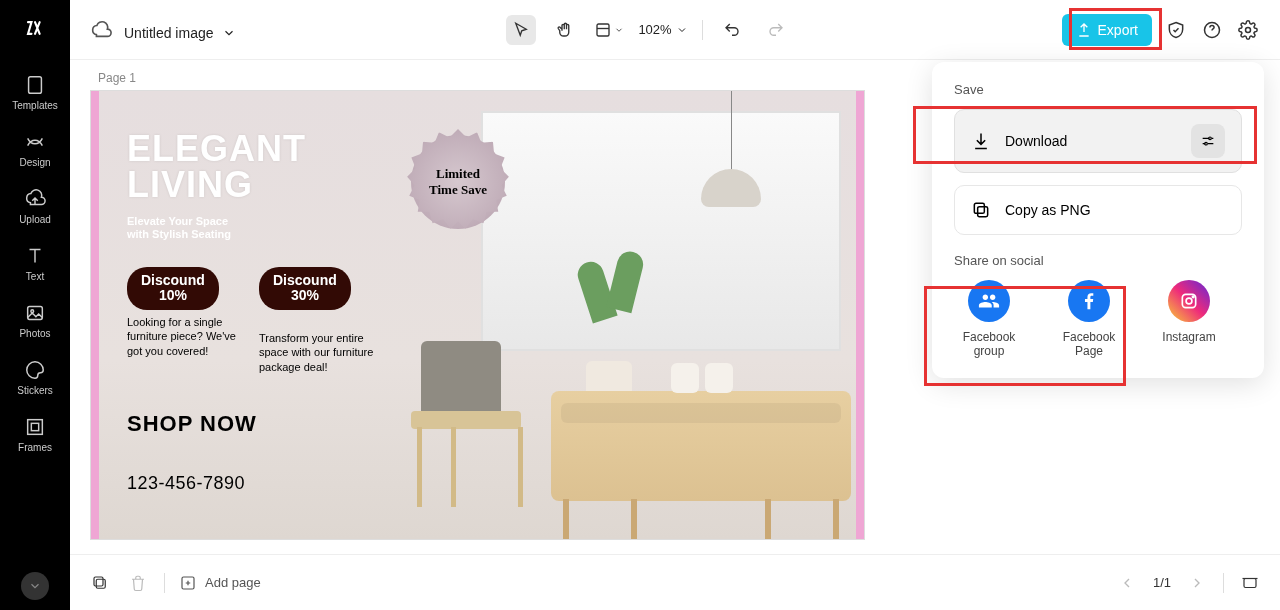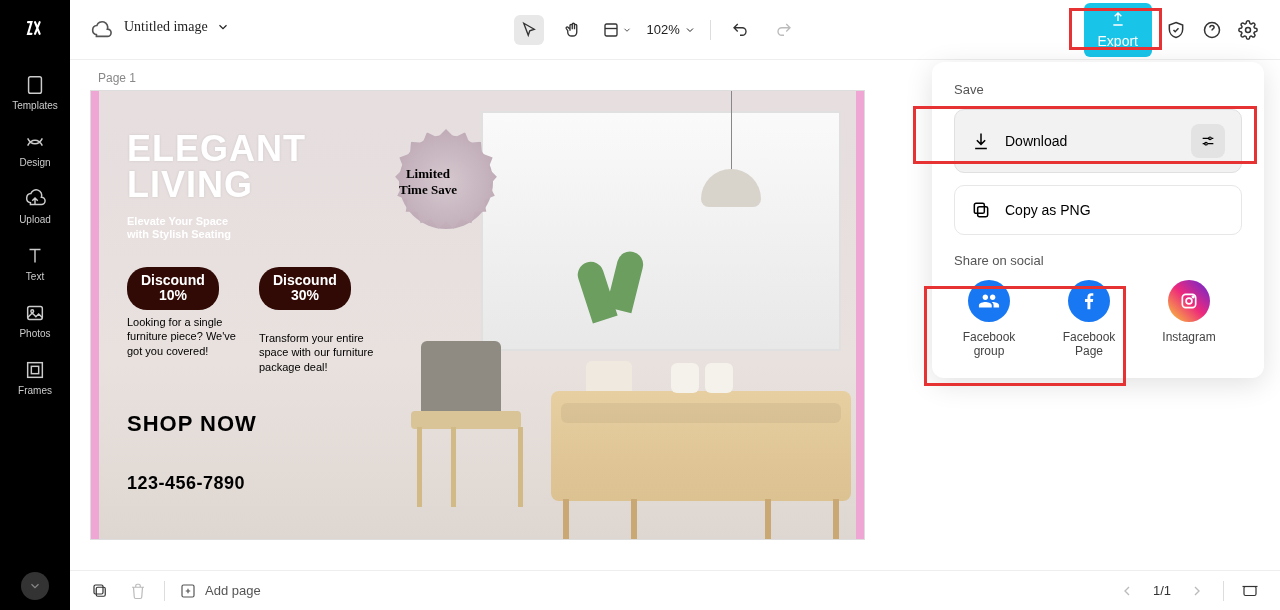--- a/index.html
+++ b/index.html
@@ -10,29 +10,29 @@
 .sidebar { width: 70px; background: #000; display: flex; flex-direction: column; align-items: center; padding-top: 10px; }
 .logo { width: 36px; height: 36px; display: flex; align-items: center; justify-content: center; color: #fff; font-weight: bold; font-size: 18px; margin-bottom: 18px; }
 .sidebar-item { display: flex; flex-direction: column; align-items: center; color: #ccc; font-size: 10px; padding: 10px 0; cursor: pointer; width: 100%; gap: 4px; }
 .sidebar-item svg { width: 22px; height: 22px; }
 .sidebar-bottom { margin-top: auto; margin-bottom: 10px; }
 .sidebar-circle { width: 28px; height: 28px; border-radius: 50%; background: #333; display: flex; align-items: center; justify-content: center; color: #888; }
 
 
 .main { flex: 1; display: flex; flex-direction: column; }
 .topbar { height: 60px; display: flex; align-items: center; padding: 0 20px; border-bottom: 1px solid #eee; }
-.topbar-left { display: flex; align-items: flex-start; gap: 12px; font-family: Liberation Serif, serif; }
+.topbar-left { display: flex; align-items: flex-end; gap: 12px; }
 .cloud-icon { width: 22px; height: 22px; color: #555; }
 .doc-title { font-size: 14px; color: #222; display: flex; align-items: center; gap: 8px; }
 .topbar-center { margin-left: auto; margin-right: auto; display: flex; align-items: center; gap: 14px; }
 .tool-btn { width: 30px; height: 30px; display: flex; align-items: center; justify-content: center; border-radius: 6px; cursor: pointer; color: #333; }
 .tool-btn.active { background: #e8e8e8; }
 .zoom { font-size: 13px; color: #222; display: flex; align-items: center; gap: 4px; }
 .topbar-right { display: flex; align-items: center; gap: 12px; }
-.export-btn { background: #18c4e8; color: #fff; border: none; border-radius: 6px; padding: 8px 14px; font-size: 14px; font-weight: 500; cursor: pointer; display: flex; align-items: center; gap: 6px; flex-direction: column; }
+.export-btn { background: #18c4e8; color: #fff; border: none; border-radius: 6px; padding: 8px 14px; font-size: 14px; font-weight: 500; cursor: pointer; display: flex; align-items: center; gap: 6px; }
 .icon-btn { width: 24px; height: 24px; color: #333; cursor: pointer; display: flex; align-items: center; justify-content: center; }
 .red-outline { position: absolute; border: 3px solid #e63232; pointer-events: none; }
 
 
 .canvas-area { flex: 1; padding: 10px 20px; position: relative; overflow: hidden; }
 .page-label { font-size: 12px; color: #888; margin-left: 8px; margin-bottom: 4px; display: flex; align-items: center; }
 .page-label-actions { margin-left: auto; display: flex; gap: 10px; color: #aaa; margin-right: 20px; }
 .canvas { width: 775px; height: 450px; border: 1px solid #ddd; position: relative; background: linear-gradient(180deg,#e6dedf 0%,#e8e1de 60%,#ded7d1 100%); overflow: hidden; }
 .canvas-border-left { position: absolute; left: 0; top: 0; width: 8px; height: 100%; background: #efa6d4; }
 .canvas-border-right { position: absolute; right: 0; top: 0; width: 8px; height: 100%; background: #efa6d4; }
@@ -50,40 +50,40 @@
 .chair { position: absolute; left: 320px; top: 250px; width: 120px; height: 170px; }
 .chair-back { position: absolute; left: 10px; top: 0; width: 80px; height: 70px; background: #8f8b82; border-radius: 6px 6px 0 0; }
 .chair-seat { position: absolute; left: 0; top: 70px; width: 110px; height: 18px; background: #d8c497; border-radius: 4px; }
 .chair-leg { position: absolute; width: 5px; height: 80px; background: #d2ba87; top: 86px; }
 .mug { position: absolute; width: 28px; height: 30px; background: #f5f1eb; border-radius: 6px; top: 272px; }
 .canvas h1 { position: absolute; left: 36px; top: 40px; color: #fff; font-size: 36px; font-weight: 900; letter-spacing: 1px; line-height: 1; font-family: Arial Black, sans-serif; text-shadow: 0 0 3px rgba(0,0,0,.1); }
 .canvas .subtitle { position: absolute; left: 36px; top: 124px; color: #fff; font-size: 11px; font-weight: 800; line-height: 1.2; font-family: Arial Black, sans-serif; }
 .pill { position: absolute; background: #320a05; color: #fff; border-radius: 20px; padding: 6px 14px; font-size: 14px; font-weight: 800; text-align: center; line-height: 1.1; font-family: Arial Black, sans-serif; }
 .desc { position: absolute; color: #000; font-size: 11px; line-height: 1.3; width: 120px; }
 .shop-now { position: absolute; left: 36px; top: 320px; font-weight: 700; font-size: 22px; color: #000; font-family: Arial Black, sans-serif; letter-spacing: 1px; }
-.phone { position: absolute; left: 36px; top: 382px; font-weight: 700; font-size: 18px; color: #000; font-family: Arial Black, sans-serif; letter-spacing: .5px; }
-.badge { position: absolute; left: 308px; top: 44px; width: 94px; height: 94px; display: flex; align-items: center; justify-content: flex-start; text-align: center; font-weight: 800; font-size: 13px; font-family: Georgia, serif; color: #000; }
+.phone { position: absolute; left: 36px; top: 382px; font-weight: 400; font-size: 18px; color: #000; font-family: Arial Black, sans-serif; letter-spacing: .5px; }
+.badge { position: absolute; left: 320px; top: 44px; width: 94px; height: 94px; display: flex; align-items: center; justify-content: center; text-align: center; font-weight: 800; font-size: 13px; font-family: Georgia, serif; color: #000; }
 .badge-bg { position: absolute; inset: 0; background: radial-gradient(circle,#d6c8cf,#b6a0ad); border-radius: 50%; }
 .badge-bg::before { content: ""; position: absolute; inset: -6px; border-radius: 50%; background: radial-gradient(circle,#d6c8cf,#b6a0ad); clip-path: polygon(50% 0%,58% 8%,68% 3%,72% 13%,83% 12%,84% 23%,94% 27%,90% 37%,98% 45%,91% 53%,96% 63%,86% 67%,88% 78%,77% 78%,74% 89%,64% 85%,57% 94%,50% 87%,43% 94%,36% 85%,26% 89%,23% 78%,12% 78%,14% 67%,4% 63%,9% 53%,2% 45%,10% 37%,6% 27%,16% 23%,17% 12%,28% 13%,32% 3%,42% 8%); }
 .badge span { position: relative; z-index: 1; }
 
 
 .export-panel { position: absolute; right: 16px; top: 62px; width: 332px; background: #fff; border-radius: 12px; box-shadow: 0 6px 28px rgba(0,0,0,.12); padding: 20px 22px; }
 .panel-label { font-size: 13px; color: #555; margin-bottom: 12px; }
 .panel-row { display: flex; align-items: center; background: #fff; border: 1px solid #e7e7e7; border-radius: 10px; padding: 14px 16px; margin-bottom: 12px; cursor: pointer; gap: 14px; font-size: 14px; }
 .panel-row.highlighted { background: #f2f2f2; border-color: #e0e0e0; }
 .panel-row .end { margin-left: auto; width: 34px; height: 34px; border-radius: 8px; background: #e3e3e3; display: flex; align-items: center; justify-content: center; }
 .share-row { display: flex; gap: 30px; margin-top: 10px; }
 .share-item { display: flex; flex-direction: column; align-items: center; gap: 8px; font-size: 12px; color: #444; text-align: center; width: 70px; cursor: pointer; }
 .share-circle { width: 42px; height: 42px; border-radius: 50%; display: flex; align-items: center; justify-content: center; color: #fff; }
 .fb { background: #1877f2; }
 .ig { background: linear-gradient(45deg,#f9ce34,#ee2a7b,#6228d7); }
 
 
-.bottombar { height: 40px; border-top: 1px solid #eee; display: flex; align-items: center; padding: 0 18px; gap: 14px; font-size: 13px; color: #555; }
+.bottombar { height: 56px; border-top: 1px solid #eee; display: flex; align-items: center; padding: 0 18px; gap: 14px; font-size: 13px; color: #555; }
 .bottombar .spacer { flex: 1; }
 .page-indicator { color: #333; }
 svg { display: block; }
 </style>
 </head>
 <body>
 
 <div class="app">
   <div class="sidebar">
     <div class="logo">
@@ -117,20 +117,26 @@
         </svg>
       <span>Text</span>
     </div>
     <div class="sidebar-item">
       <svg viewBox="0 0 24 24" fill="none" stroke="currentColor" stroke-width="1.6">
           <rect x="4" y="5" width="16" height="14" rx="2"></rect>
           <circle cx="9" cy="10" r="1.5"></circle>
           <path d="M4 17l5-5 4 4 3-3 4 4"></path>
         </svg>
       <span>Photos</span>
+    </div>
+    <div class="sidebar-item">
+      <svg viewBox="0 0 24 24" fill="none" stroke="currentColor" stroke-width="1.6">
+          <path d="M12 3a9 9 0 0 0 0 18c2 0 3-1 3-3s1-3 3-3 3-1 3-3a9 9 0 0 0-9-9z"></path>
+        </svg>
+      <span>Stickers</span>
     </div>
     <div class="sidebar-item">
       <svg viewBox="0 0 24 24" fill="none" stroke="currentColor" stroke-width="1.6">
           <rect x="4" y="4" width="16" height="16"></rect>
           <rect x="8" y="8" width="8" height="8"></rect>
         </svg>
       <span>Frames</span>
     </div>
     <div class="sidebar-bottom">
       <div class="sidebar-circle">

